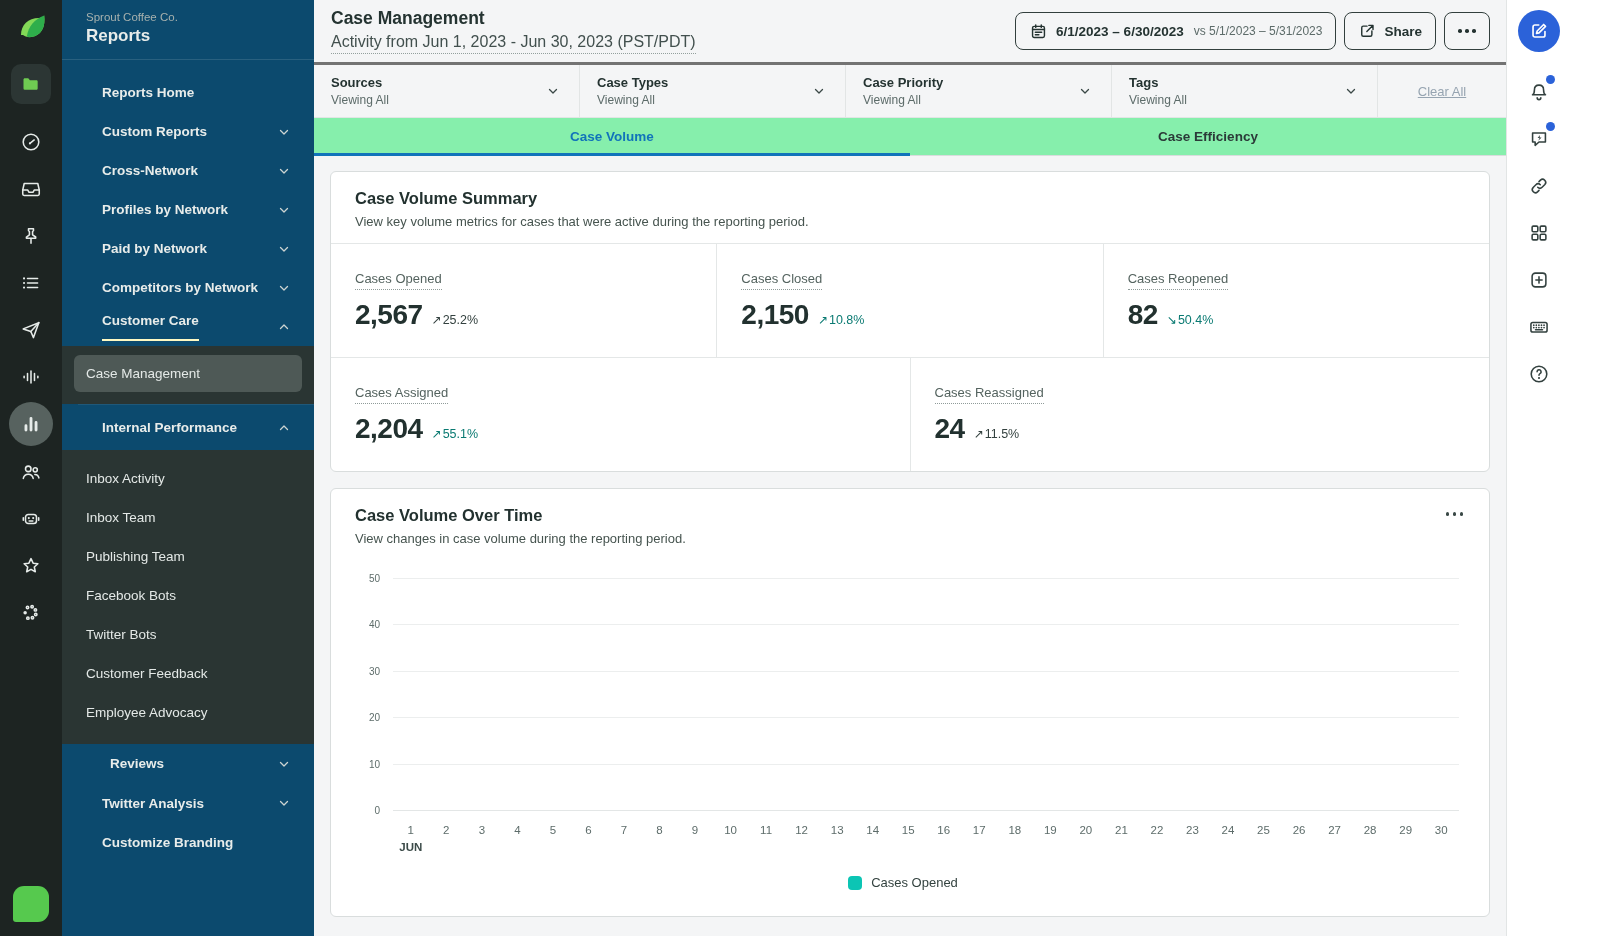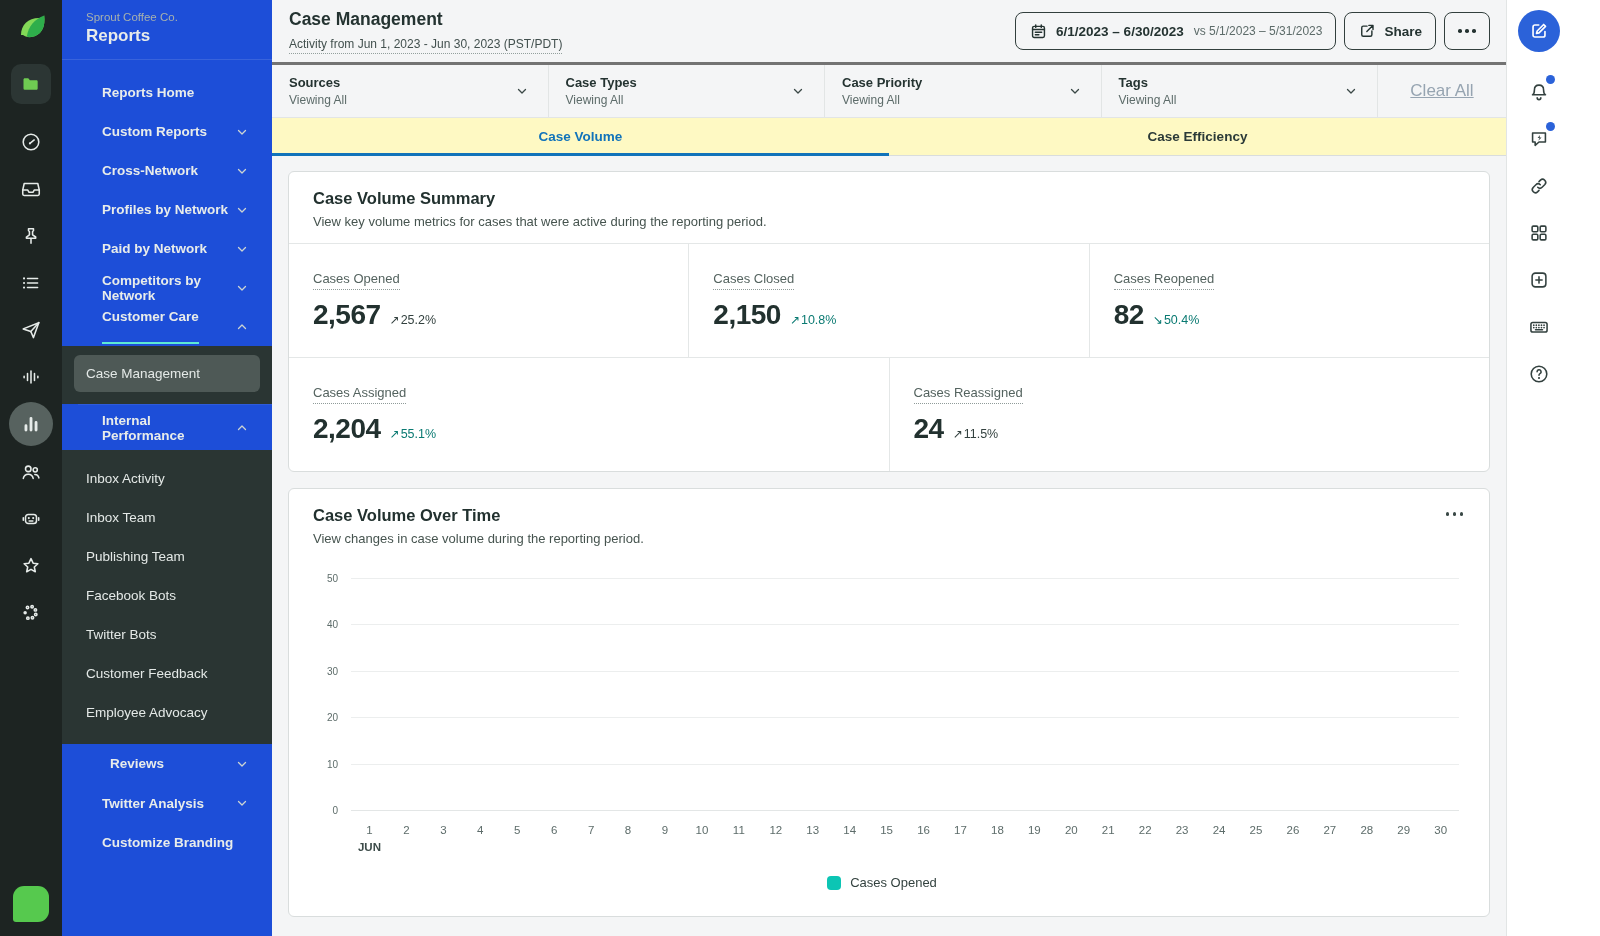--- a/index.html
+++ b/index.html
@@ -14,55 +14,55 @@
 
   
   .rail { width: 62px; background: #1d2422; display: flex; flex-direction: column; align-items: center; padding-top: 10px; flex-shrink: 0; }
   .rail-logo { margin-bottom: 18px; }
   .rail-btn { width: 44px; height: 47px; display: flex; align-items: center; justify-content: center; color: #e6ebe9; cursor: pointer; position: relative; }
   .rail-btn.boxed { height: 40px; margin-bottom: 14px; background: #2c3634; border-radius: 10px; width: 40px; }
   .rail-btn.circled { background: #57625f; border-radius: 50%; height: 44px; width: 44px; margin: 2px 0; }
   .rail-foot { margin-top: auto; margin-bottom: 14px; width: 36px; height: 36px; background: #56c94e; border-radius: 11px 11px 11px 3px; }
 
   
-  .sidebar { width: 210px; background: #1d4ed8; color: #e8ecea; display: flex; flex-direction: column; flex-shrink: 0; }
+  .sidebar { width: 252px; background: #0c4a6e; color: #e8ecea; display: flex; flex-direction: column; flex-shrink: 0; }
   .side-header { padding: 11px 24px 13px; border-bottom: 1px solid rgba(255,255,255,.12); }
   .side-company { font-size: 11.5px; color: #a7b1ae; margin-bottom: 3px; }
   .side-title { font-size: 17px; font-weight: bold; }
   .snav { flex: 1; padding-top: 13px; overflow: hidden; display: flex; flex-direction: column; }
   .sitem { min-height: 39px; display: flex; align-items: center; justify-content: space-between; padding: 0 24px; font-size: 13.5px; font-weight: bold; cursor: pointer; margin-left: 16px; }
-  .sitem .lbl.cc-active { border-bottom: 2px solid #5eead4; padding-bottom: 18px; }
+  .sitem .lbl.cc-active { border-bottom: 2px solid #fef9c3; padding-bottom: 11px; }
   .chev { color: #cdd4d2; }
   .subnav { background: #2a3533; padding: 9px 12px 12px; }
   .subitem { height: 37px; display: flex; align-items: center; padding: 0 12px; font-size: 13.5px; border-radius: 6px; cursor: pointer; color: #e4e9e7; font-weight: normal; }
   .subitem.selected { background: #4e5956; }
   .sect-divider { border-top: 1px solid rgba(255,255,255,.08); }
 
   
   .main { flex: 1; display: flex; flex-direction: column; min-width: 0; }
   .topbar { height: 62px; display: flex; align-items: center; justify-content: space-between; padding: 0 16px 0 17px; flex-shrink: 0; }
   .page-title { font-size: 17.5px; font-weight: bold; color: #243331; margin-bottom: 4px; }
-  .page-sub { font-size: 12px; color: #42504e; display: inline-block; border-bottom: 1px dotted #93a09d; padding-bottom: 2px; }
+  .page-sub { font-size: 16px; color: #42504e; display: inline-block; border-bottom: 1px dotted #93a09d; padding-bottom: 2px; }
   .ctrls { display: flex; gap: 8px; align-items: center; }
   .btn { height: 38px; border: 1px solid #323f3d; border-radius: 8px; background: transparent; display: flex; align-items: center; gap: 8px; padding: 0 13px; font-size: 13.5px; color: #243331; cursor: pointer; font-family: inherit; }
   .date-main { font-weight: bold; font-size: 13.5px; }
   .date-cmp { font-size: 12px; color: #5c6b69; margin-left: 2px; }
   .dots { display: flex; gap: 3.5px; align-items: center; }
   .dots i { width: 3.5px; height: 3.5px; border-radius: 50%; background: #243331; }
   .more-btn { width: 46px; justify-content: center; }
 
   .filterbar { height: 56px; border-top: 3px solid #737373; border-bottom: 1px solid #e2e5e5; display: flex; flex-shrink: 0; }
   .fgroup { flex: 1; display: flex; align-items: center; justify-content: space-between; padding: 0 20px 0 17px; border-right: 1px solid #e2e5e5; cursor: pointer; }
   .flabel { font-size: 13px; font-weight: bold; color: #243331; margin-bottom: 3px; }
   .fval { font-size: 12px; color: #5c6b69; }
   .fchev { color: #3a4846; }
   .clear-cell { width: 128px; display: flex; align-items: center; justify-content: center; }
-  .clear-link { font-size: 17px; color: #96a4b1; text-decoration: underline; cursor: pointer; }
-
-  .tabs { height: 38px; display: flex; background: #fef9c3; border-bottom: 1px solid #d9dddd; flex-shrink: 0; }
+  .clear-link { font-size: 13px; color: #96a4b1; text-decoration: underline; cursor: pointer; }
+
+  .tabs { height: 38px; display: flex; background: #86efac; border-bottom: 1px solid #d9dddd; flex-shrink: 0; }
   .tab { flex: 1; display: flex; align-items: center; justify-content: center; font-size: 13.5px; font-weight: bold; color: #2b3a38; position: relative; cursor: pointer; }
   .tab.active { color: #1173ba; }
   .tab.active::after { content: ""; position: absolute; left: 0; right: 0; bottom: -1px; height: 3px; background: #1173ba; }
 
   .content { padding: 15px 16px; display: flex; flex-direction: column; gap: 16px; overflow: hidden; }
   .card { background: #fff; border: 1px solid #d9dddd; border-radius: 6px; }
   .card-head { padding: 17px 24px 14px; display: flex; justify-content: space-between; align-items: flex-start; }
   .card-title { font-size: 16.5px; font-weight: bold; color: #22312f; margin-bottom: 6px; }
   .card-sub { font-size: 13px; color: #46544f; }
   .summary-head { border-bottom: 1px solid #e4e7e7; }

